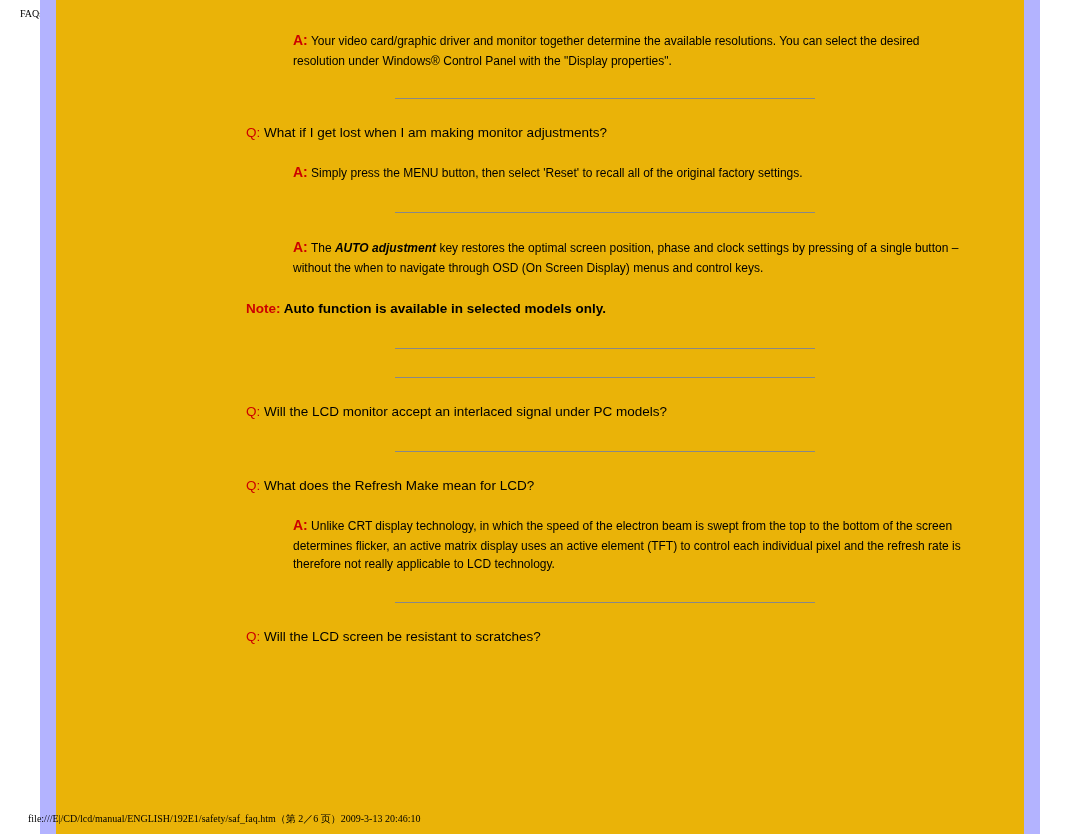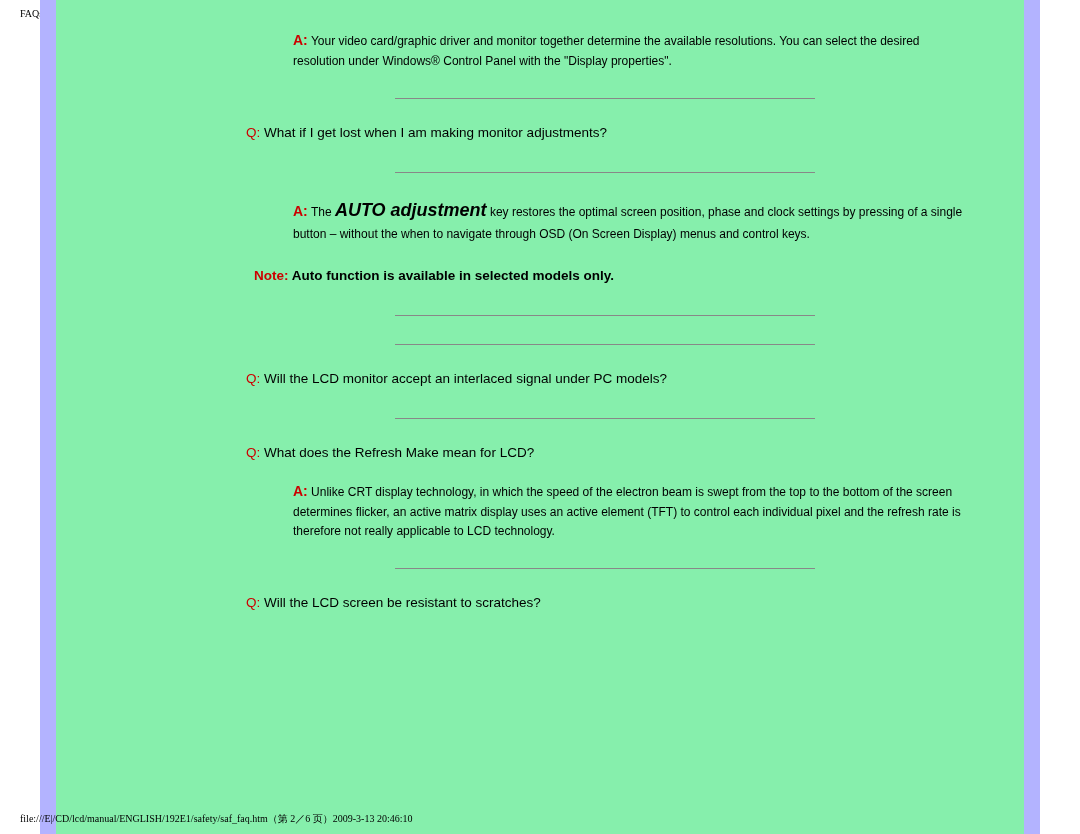--- a/index.html
+++ b/index.html
@@ -14,33 +14,33 @@
   .header-label {
     position: absolute;
     top: 8px;
     left: 20px;
     font-size: 10px;
     font-family: "Times New Roman", serif;
   }
   .footer-label {
     position: absolute;
     bottom: 8px;
-    left: 20px;
+    left: 28px;
     font-size: 10px;
     font-family: "Times New Roman", serif;
   }
   .page {
     position: absolute;
     top: 0;
     left: 40px;
     right: 40px;
     bottom: 0;
     border-left: 16px solid #b3b3ff;
     border-right: 16px solid #b3b3ff;
-    background: #86efac;
+    background: #eab308;
     padding: 0 60px 0 190px;
     overflow: hidden;
   }
   .content {
     padding-top: 30px;
     font-size: 12px;
     line-height: 1.55;
   }
   .answer-block {
     padding-left: 47px;
@@ -55,52 +55,54 @@
     font-weight: normal;
     font-size: 13.5px;
     margin-top: 20px;
     margin-bottom: 18px;
   }
   .q-letter { color: #cc0000; }
   .note-line {
     font-weight: bold;
     font-size: 13.5px;
     margin-top: 22px;
-    margin-left: 8px;
   }
   .note-word { color: #cc0000; }
   hr.sep {
     border: none;
     border-top: 1.5px solid #888;
     width: 420px;
     margin: 28px auto 24px auto;
   }
   .italic-strong {
     font-style: italic;
     font-weight: bold;
-    font-size: 18px;
+    font-size: 12px;
     margin-top: 17px;
   }
 </style>
 </head>
 <body>
 
 <div class="header-label">FAQs (Frequently Asked Questions)</div>
 
 <div class="page">
   <div class="content">
 
     <div class="answer-block">
       <span class="a-letter">A:</span><span> Your video card/graphic driver and monitor together determine the available resolutions. You can select the desired resolution under Windows® Control Panel with the "Display properties".</span>
     </div>
 
     <hr class="sep">
 
     <div class="q-line">
       <span class="q-letter">Q:</span><span> What if I get lost when I am making monitor adjustments?</span>
+    </div>
+    <div class="answer-block">
+      <span class="a-letter">A:</span><span> Simply press the MENU button, then select 'Reset' to recall all of the original factory settings.</span>
     </div>
 
     <hr class="sep">
 
     <div class="answer-block">
       <span class="a-letter">A:</span><span> The </span><span class="italic-strong">AUTO adjustment</span><span> key restores the optimal screen position, phase and clock settings by pressing of a single button – without the when to navigate through OSD (On Screen Display) menus and control keys.</span>
     </div>
     <div class="note-line">
       <span class="note-word">Note:</span><span> Auto function is available in selected models only.</span>
     </div>

